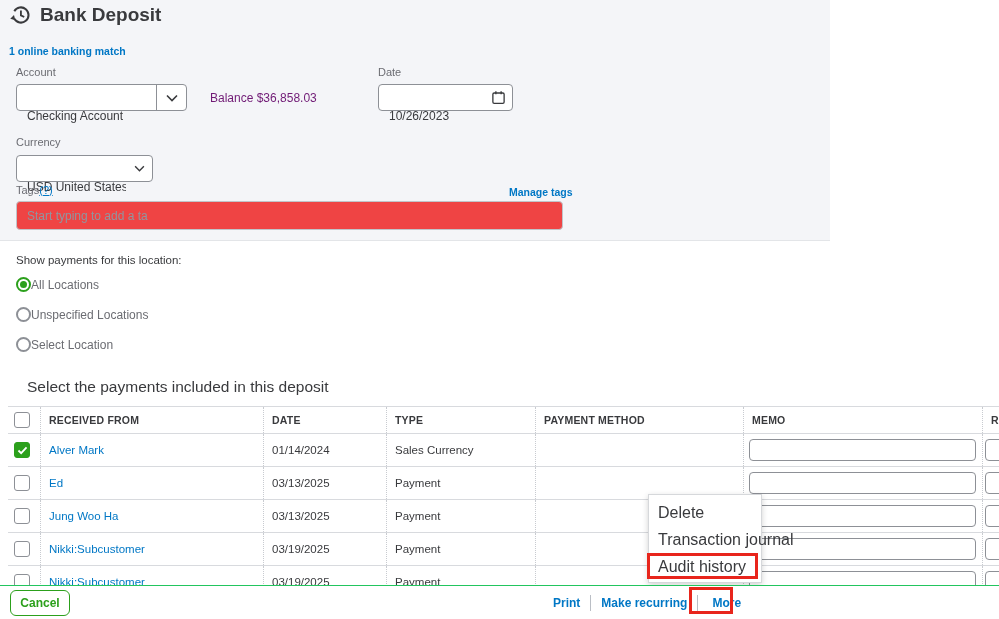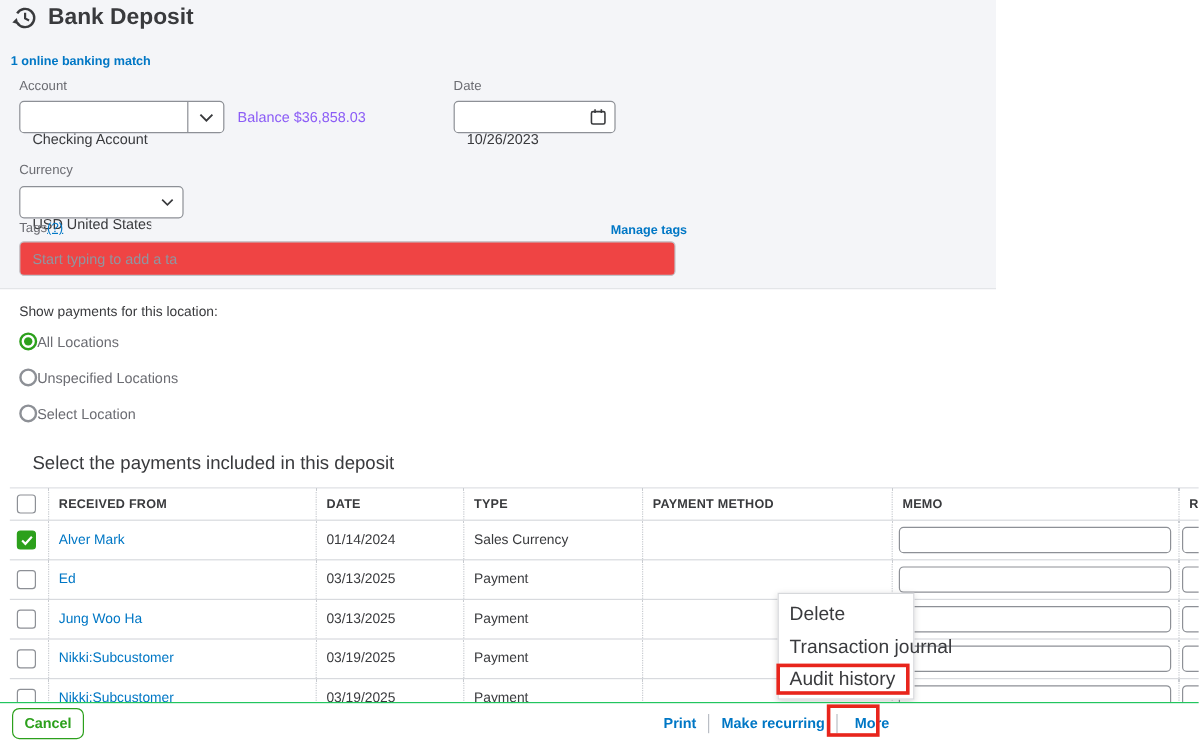--- a/index.html
+++ b/index.html
@@ -17,21 +17,21 @@
   .page-title { font-size:19px; font-weight:bold; color:#393a3d; }
   .match-link { position:absolute; left:9px; top:45px; font-size:10.5px; font-weight:bold;
                 color:#0077c5; cursor:pointer; }
   .field-label { position:absolute; font-size:11px; color:#6b6c72; }
   .control { position:absolute; background:#fff; border:1px solid #8d9096; border-radius:4px;
              height:27px; display:flex; align-items:center; font-size:12px; color:#393a3d; cursor:pointer; }
   .control .ctext { padding-left:10px; flex:1; white-space:nowrap; overflow:hidden;margin-top:36px; }
   .chev-box { width:30px; height:100%; border-left:1px solid #8d9096; display:flex;
               align-items:center; justify-content:center; }
   .chev-plain { width:26px; height:100%; display:flex; align-items:center; justify-content:center; }
-  .balance-text { position:absolute; left:198px; top:91px; font-size:12px; color:#8b5cf6; }
+  .balance-text { position:absolute; left:210px; top:91px; font-size:12px; color:#701a75; }
   .cal-box { width:28px; height:100%; display:flex; align-items:center; justify-content:center; }
   .manage-tags { position:absolute; left:509px; top:186px; font-size:10.5px; font-weight:bold; color:#0077c5; cursor:pointer; }
   .tags-input { position:absolute; left:16px; top:201px; width:547px; height:29px;
                 border:1px solid #c1c4c9; border-radius:4px; background:#ef4444;
                 font-family:"Liberation Sans",sans-serif; font-size:12px; color:#393a3d; padding:0 10px; }
   .tags-input::placeholder { color:#9096a0; }
   .tags-help { color:#0077c5; text-decoration:underline; cursor:pointer; }
 
   
   .loc-label { position:absolute; left:16px; top:254px; font-size:11.5px; color:#393a3d; }

